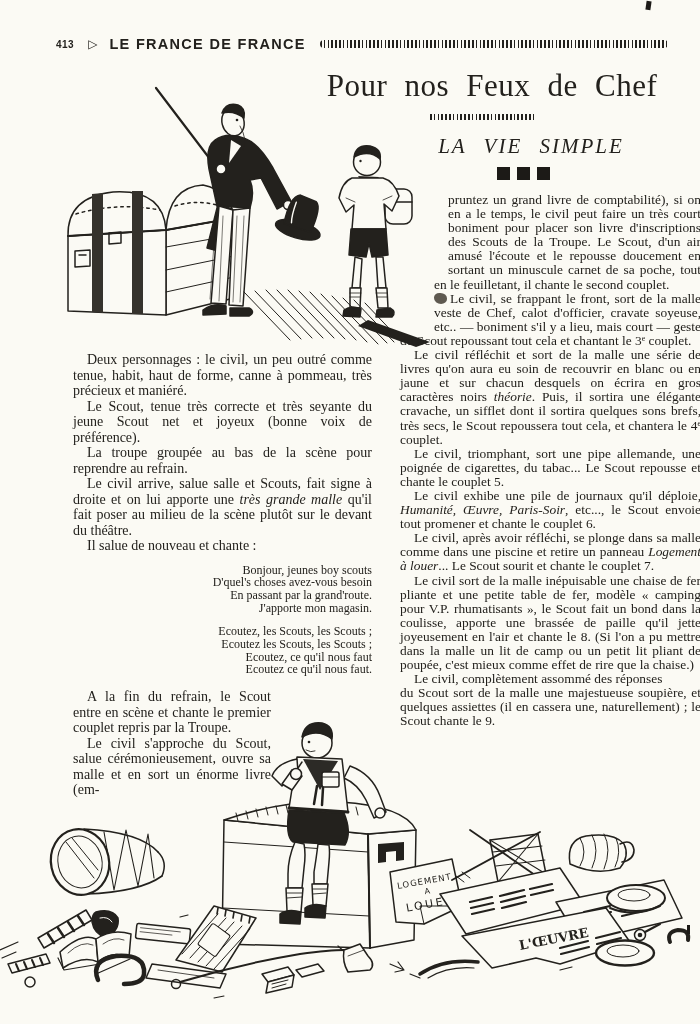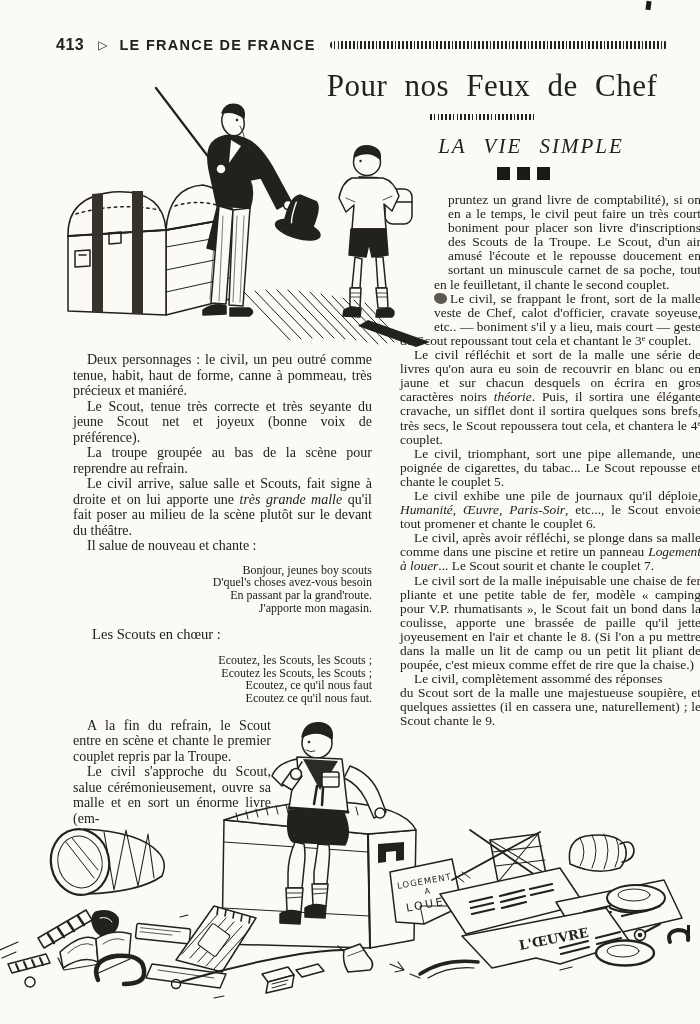--- a/index.html
+++ b/index.html
@@ -1,21 +1,21 @@
 <!DOCTYPE html>
 <html><head>
 <meta charset="utf-8">
 <style>
   html,body{margin:0;padding:0;}
   .page{position:relative;width:700px;height:1024px;background:#fbfaf4;color:#23211d;
         font-family:"Liberation Serif","DejaVu Serif",serif;overflow:hidden;}
   
   .header{position:absolute;left:56px;top:36px;right:32px;display:flex;align-items:center;
           font-family:"Liberation Sans","DejaVu Sans",sans-serif;font-weight:bold;}
-  .pagenum{font-size:16px;letter-spacing:.5px;}
+  .pagenum{font-size:10px;letter-spacing:.5px;}
   .tri{font-size:12px;margin:0 12px 0 14px;font-weight:normal;font-family:"DejaVu Sans",sans-serif;}
   .mag{font-size:14.5px;letter-spacing:1.3px;white-space:nowrap;}
   .dotrule{background:repeating-linear-gradient(90deg,#23211d 0 1.7px,transparent 1.7px 3.8px);}
   .hdr-rule{flex:1;height:8px;margin-left:14px;border-radius:4px;}
   
   .title{position:absolute;left:306px;top:68px;width:372px;text-align:center;font-size:31px;
          word-spacing:9px;letter-spacing:.5px;white-space:nowrap;}
   .title-rule{position:absolute;left:430px;top:114px;width:104px;height:6px;}
   .subtitle{position:absolute;left:420px;top:134px;width:222px;text-align:center;font-style:italic;
             font-size:21px;letter-spacing:2px;word-spacing:10px;white-space:nowrap;}
@@ -287,21 +287,20 @@
     <p>Le Scout, tenue très correcte et très seyante du jeune Scout net et joyeux (bonne voix de préférence).</p>
     <p>La troupe groupée au bas de la scène pour reprendre au refrain.</p>
     <p><span>Le civil arrive, salue salle et Scouts, fait signe à droite et on lui apporte une </span><span class="ital">très grande malle</span><span> qu'il fait poser au milieu de la scène plutôt sur le devant du théâtre.</span></p>
     <p>Il salue de nouveau et chante :</p>
     <div class="verse verse1">
       <div>Bonjour, jeunes boy scouts</div>
       <div>D'quel's choses avez-vous besoin</div>
       <div>En passant par la grand'route.</div>
       <div>J'apporte mon magasin.</div>
     </div>
-    <p class="chorus-intro">Les Scouts en chœur :</p>
     <div class="verse verse2">
       <div>Ecoutez, les Scouts, les Scouts ;</div>
       <div>Ecoutez les Scouts, les Scouts ;</div>
       <div>Ecoutez, ce qu'il nous faut</div>
       <div>Ecoutez ce qu'il nous faut.</div>
     </div>
     <div class="narrow">
       <p>A la fin du refrain, le Scout entre en scène et chante le premier couplet repris par la Troupe.</p>
       <p>Le civil s'approche du Scout, salue cérémonieusement, ouvre sa malle et en sort un énorme livre (em-</p>
     </div>

